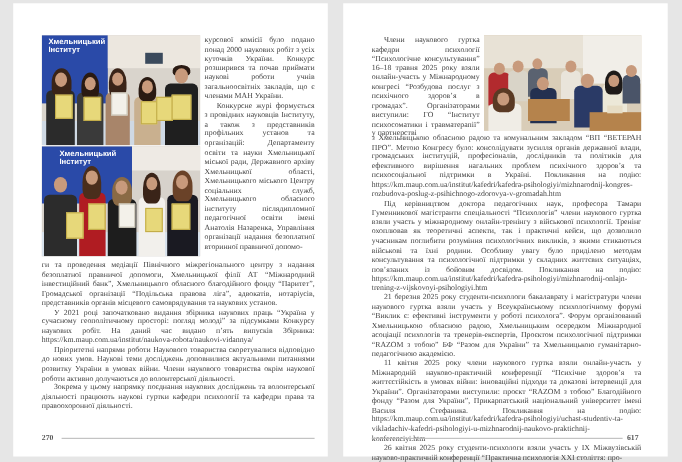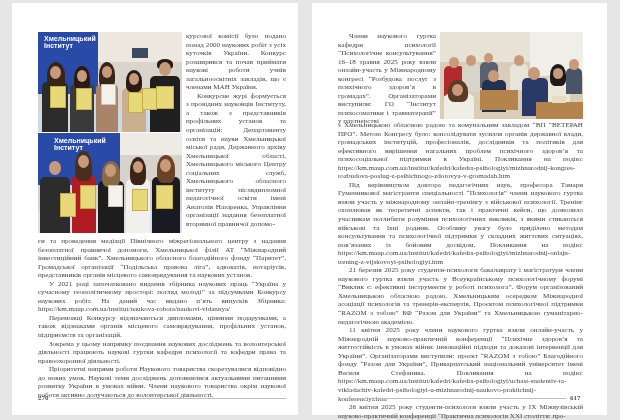--- a/index.html
+++ b/index.html
@@ -90,23 +90,22 @@
   </div>
 
   <div class="txt" style="left:174px;top:29px;width:100px;">
     <p class="noindent">курсової комісії було подано понад 2000 наукових робіт з усіх куточків України. Конкурс розширився та почав приймати наукові роботи учнів загальноосвітніх закладів, що є членами МАН України.</p>
     <p>Конкурсне журі формується з провідних науковців Інституту, а також з представників профільних установ та організацій: Департаменту освіти та науки Хмельницької міської ради, Державного архіву Хмельницької області, Хмельницького міського Центру соціальних служб, Хмельницького обласного інституту післядипломної педагогічної освіти імені Анатолія Назаренка, Управління організації надання безоплатної вторинної правничої допомо-</p>
   </div>
 
   <div class="txt" style="left:26px;top:234px;width:248px;">
     <p class="noindent">ги та проведення медіації Північного міжрегіонального центру з надання безоплатної правничої допомоги, Хмельницької філії АТ “Міжнародний інвестиційний банк”, Хмельницького обласного благодійного фонду “Паритет”, Громадської організації “Подільська правова ліга”, адвокатів, нотаріусів, представників органів місцевого самоврядування та наукових установ.</p>
     <p>У 2021 році започатковано видання збірника наукових праць “Україна у сучасному геополітичному просторі: погляд молоді” за підсумками Конкурсу наукових робіт. На даний час видано п’ять випусків Збірника: https://km.maup.com.ua/institut/naukova-robota/naukovi-vidannya/</p>
-    <p>Переможці Конкурсу відзначаються дипломами, цінними подарунками, а також відзнаками органів місцевого самоврядування, профільних установ, підприємств та організацій.</p>
+    <p>Пріоритетні напрями роботи Наукового товариства скоретувалися відповідно до нових умов. Наукові теми досліджень доповнилися актуальними питаннями розвитку України в умовах війни. Члени наукового товариства окрім наукової роботи активно долучаються до волонтерської діяльності.</p>
     <p>Зокрема у цьому напрямку поєднання наукових досліджень та волонтерської діяльності працюють наукові гуртки кафедри психології та кафедри права та правоохоронної діяльності.</p>
-    <p>Пріоритетні напрями роботи Наукового товариства скоретувалися відповідно до нових умов. Наукові теми досліджень доповнилися актуальними питаннями розвитку України в умовах війни. Члени наукового товариства окрім наукової роботи активно долучаються до волонтерської діяльності.</p>
   </div>
 
   <div class="pagenum" style="left:26px;top:391px;">270</div>
   <div class="rule" style="left:44px;top:395px;width:230px;"></div>
 </div>
 
 <div class="page" id="page-right">
 
   <div class="txt" style="left:26px;top:29px;width:98px;">
     <p>Члени наукового гуртка кафедри психології “Психологічне консультування” 16–18 травня 2025 року взяли онлайн-участь у Міжнародному конгресі “Розбудова послуг з психічного здоров’я в громадах”. Організаторами виступили: ГО “Інститут психосоматики і травматерапії” у партнерстві</p>

